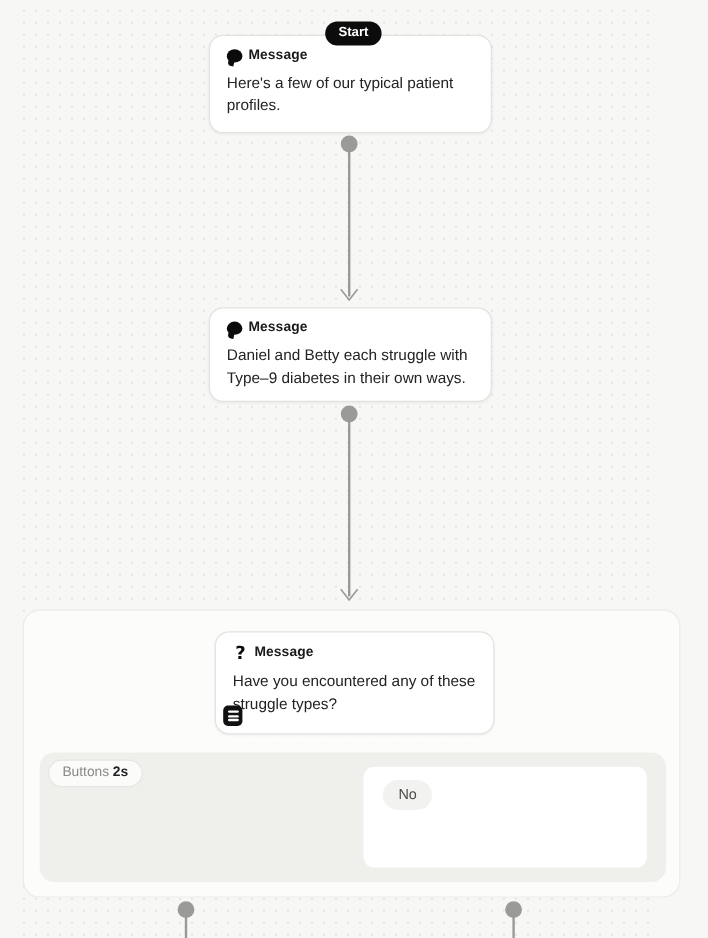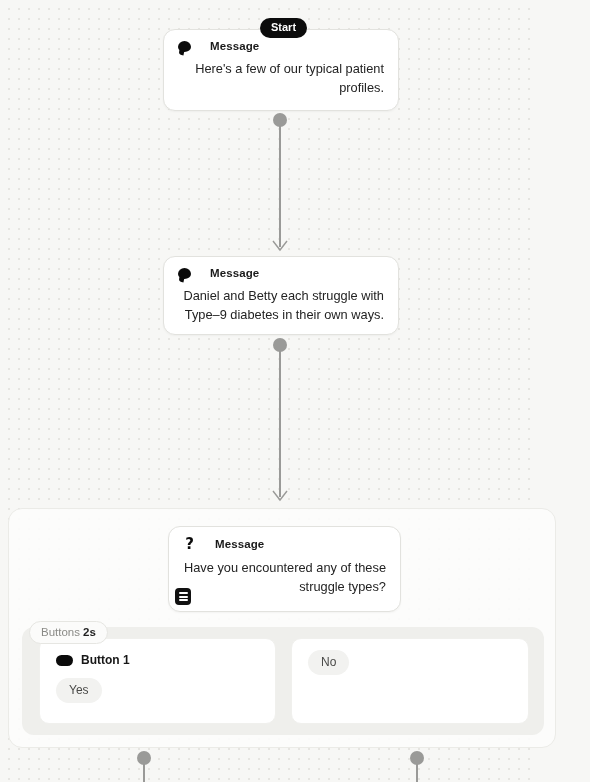--- a/index.html
+++ b/index.html
@@ -16,49 +16,49 @@
 
   
   #canvas {
     position: relative;
     width: 534px;
     height: 782px;
     background-color: #f7f7f5;
     background-image: radial-gradient(circle, #e6e5e1 1.1px, transparent 1.2px);
     background-size: 10px 10px;
     background-position: 4px 4px;
+    margin-left: 11px;
   }
 
   
   .node {
     position: absolute;
     box-sizing: border-box;
     background: #ffffff;
     border: 1px solid #e2e2de;
     border-radius: 12px;
     box-shadow: 0 1px 2px rgba(0,0,0,0.04);
   }
   .node-head {
     display: flex;
     align-items: center;
-    gap: 19px;
+    gap: 5px;
     padding: 10px 14px 2px 14px;
   }
   .node-head-label {
     font-size: 11.5px;
     font-weight: 700;
     color: #1a1a1a;
     letter-spacing: 0.1px;
   }
   .node-body {
     padding: 6px 14px 14px 14px;
     font-size: 12.8px;
     line-height: 1.48;
     color: #232323;
-    text-align: right;
   }
 
   
   .bubble-icon {
     position: relative;
     width: 13px;
     height: 11px;
     background: #0b0b0b;
     border-radius: 50% 50% 50% 50% / 55% 55% 45% 45%;
     flex: 0 0 auto;
@@ -249,44 +249,37 @@
   <div class="conn-arrow" style="left:272px; top:490px;">
     <svg width="16" height="12" viewBox="0 0 16 12">
       <path d="M1 1 L8 10 L15 1" fill="none" stroke="#9a9a98" stroke-width="1.4"></path>
     </svg>
   </div>
 
   <div class="group-box" style="left:8px; top:508px; width:548px; height:240px;">
 
     <div class="buttons-wrap" style="left:13px; top:118px; width:522px; height:108px;"></div>
 
-    <div class="buttons-pill" style="left:20px; top:112px;">
+    <div class="buttons-pill" style="left:20px; top:124px;">
       <span class="bp-name">Buttons</span><span class="bp-time">2s</span>
     </div>
 
     <div class="node" style="left:159px; top:17px; width:233px; height:86px; overflow:visible;">
       <div class="node-head">
         <span class="qmark-icon">?</span>
         <span class="node-head-label">Message</span>
       </div>
       <div class="node-body">Have you encountered any of these struggle types?</div>
       <div class="db-icon">
         <i></i>
           <i></i>
           <i></i>
       </div>
     </div>
 
-    <div class="btn-card" style="left:30px; top:129px; width:237px; height:86px;">
-      <div class="btn-head">
-        <span class="pill-icon"></span>
-        <span class="btn-head-label">Button 1</span>
-      </div>
-      <span class="btn-chip">Yes</span>
-    </div>
 
     <div class="btn-card" style="left:282px; top:129px; width:238px; height:86px;">
       <span class="btn-chip">No</span>
     </div>
   </div>
 
   <div class="conn-dot" style="left:137px; top:751px;"></div>
   <div class="conn-line" style="left:143.3px; top:763px; height:19px;"></div>
 
   <div class="conn-dot" style="left:410px; top:751px;"></div>

